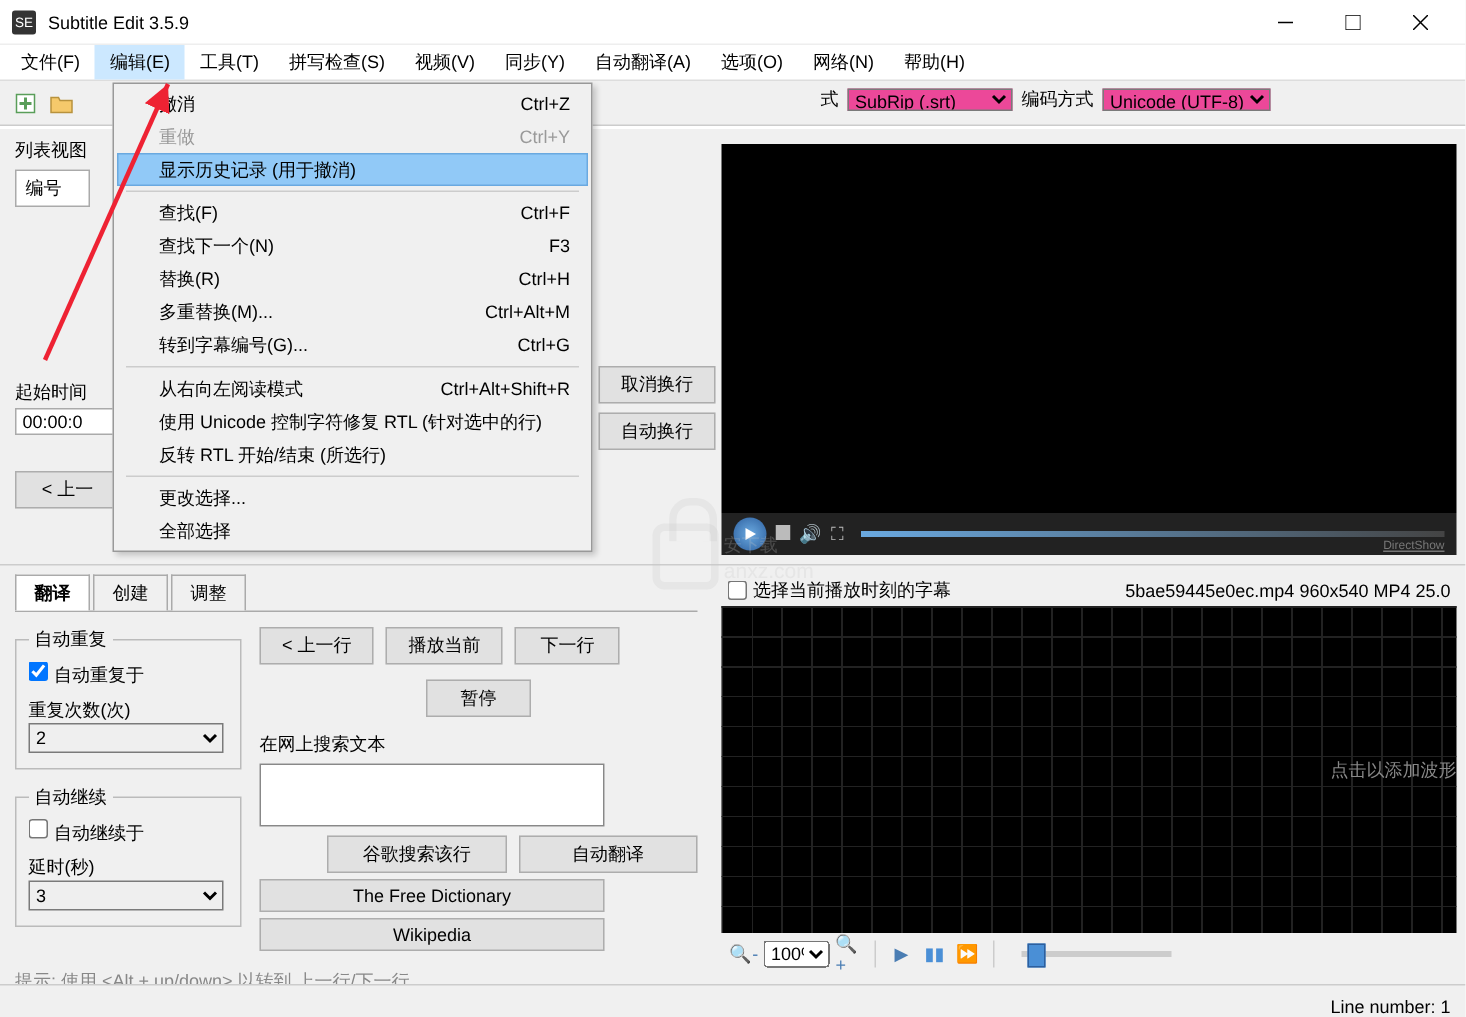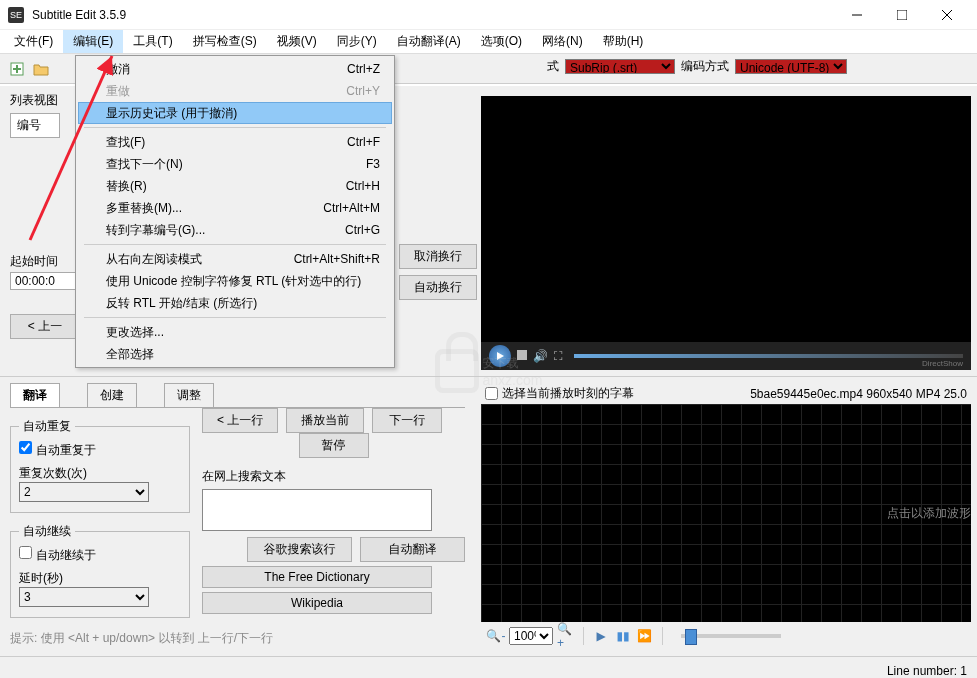--- a/index.html
+++ b/index.html
@@ -14,21 +14,21 @@
 
 
 .menubar { height: 24px; background: #fff; display: flex; align-items: flex-start; padding: 0 4px; border-bottom: 1px solid #ddd; position: relative; z-index: 100; }
 .menubar .item { padding: 3px 10px; cursor: pointer; }
 .menubar .item.active { background: #cce8ff; }
 
 
 .toolbar { height: 30px; background: #f0f0f0; border-bottom: 1px solid #ccc; display: flex; align-items: center; padding: 0 6px; position: relative; }
 .toolbar .tbtn { width: 22px; height: 22px; margin-right: 2px; display: flex; align-items: center; justify-content: center; border: 1px solid transparent; }
 .toolbar .right { position: absolute; right: 130px; top: 4px; display: flex; align-items: center; gap: 6px; }
-.toolbar select { height: 15px; border: 1px solid #7a7a7a; background: #b91c1c; min-width: 110px; }
+.toolbar select { height: 15px; border: 1px solid #7a7a7a; background: #ec4899; min-width: 110px; }
 
 
 .dropdown { position: absolute; left: 75px; top: 55px; width: 320px; background: #f0f0f0; border: 1px solid #999; box-shadow: 2px 2px 4px rgba(0,0,0,.2); z-index: 200; padding: 2px; }
 .dropdown .mi { display: flex; align-items: center; padding: 3px 8px 3px 28px; cursor: default; position: relative; height: 22px; }
 .dropdown .mi .shortcut { position: absolute; right: 12px; }
 .dropdown .mi.highlighted { background: #91c9f7; border: 1px solid #6aa9e0; padding: 2px 7px 2px 27px; }
 .dropdown .mi.disabled { color: #999; }
 .dropdown .sep { height: 1px; background: #ccc; margin: 3px 6px; }
 
 
@@ -48,42 +48,42 @@
 .starttime .spin { display: inline-block; border: 1px solid #aaa; background: #fff; padding: 1px 4px; width: 70px; }
 
 .btnrow { margin-top: 24px; }
 .winbutton { display: inline-block; background: #e1e1e1; border: 1px solid #adadad; padding: 3px 14px; cursor: pointer; min-width: 70px; text-align: center; }
 
 
 .video { flex: 1; background: #000; position: relative; min-height: 210px; }
 .mediabar { height: 28px; background: #222; display: flex; align-items: center; gap: 6px; padding: 0 8px; color: #bbb; position: relative; }
 .mediabar .playbtn { width: 22px; height: 22px; background: radial-gradient(circle, #6aa9e0, #2d5f9e); border-radius: 50%; display: flex; align-items: center; justify-content: center; }
 .mediabar .slider { flex: 1; height: 4px; background: linear-gradient(to right, #6aa9e0, #444); margin-left: 6px; position: relative; }
-.mediabar .brand { position: absolute; right: 8px; bottom: 2px; font-size: 8px; color: #777; }
+.mediabar .brand { position: absolute; right: 8px; bottom: 2px; font-size: 8px; color: #777; text-decoration: underline; }
 
 
 .watermark { position: absolute; left: 50%; top: 50%; transform: translate(-50%, -50%); color: rgba(200,200,200,.25); font-size: 28px; display: flex; align-items: center; gap: 4px; z-index: 1; pointer-events: none; }
 .watermark .lock { width: 44px; height: 44px; border: 5px solid rgba(200,200,200,.25); border-radius: 8px; position: relative; }
 .watermark .lock::before { content: ''; position: absolute; top: -22px; left: 6px; width: 22px; height: 24px; border: 5px solid rgba(200,200,200,.25); border-bottom: none; border-radius: 14px 14px 0 0; }
 
 
 .lower { height: 280px; display: flex; border-top: 1px solid #ccc; }
 .lower-left { width: 475px; padding: 6px 10px; }
 .lower-right { flex: 1; padding: 6px 6px; display: flex; flex-direction: column; }
 
-.tabs { display: flex; border-bottom: 1px solid #aaa; gap: 25px; }
+.tabs { display: flex; border-bottom: 1px solid #aaa; }
 .tab { padding: 3px 12px; background: #f0f0f0; border: 1px solid #aaa; border-bottom: none; margin-right: 2px; cursor: pointer; }
 .tab.active { background: #fff; font-weight: bold; }
 
 fieldset { border: 1px solid #bbb; margin-top: 10px; padding: 6px 8px 10px 8px; }
 fieldset legend { padding: 0 4px; }
 .chk { margin-right: 4px; }
 select.small { width: 130px; height: 20px; border: 1px solid #7a7a7a; }
 
-.navrow { display: flex; gap: 8px; }
+.navrow { display: flex; gap: 8px; margin-top: 10px; }
 .searchbox { border: 1px solid #888; background: #fff; height: 42px; width: 230px; margin-top: 4px; }
 
 .btnwide { display: block; width: 230px; text-align: center; margin-top: 4px; background: #e1e1e1; border: 1px solid #adadad; padding: 3px 0; }
 .btnpair { display: flex; gap: 8px; margin-top: 6px; padding-left: 45px; }
 .btnpair .winbutton { flex: 1; }
 
 .hint { color: #888; margin-top: 12px; }
 
 
 .wave-top { display: flex; align-items: center; gap: 6px; padding: 2px 4px; }
@@ -93,21 +93,21 @@
 .wavebar { height: 28px; display: flex; align-items: center; gap: 4px; padding: 0 6px; }
 .wavebar .ico { width: 18px; height: 18px; display: flex; align-items: center; justify-content: center; cursor: pointer; color: #4a7db3; }
 .wavebar .zoomslider { width: 100px; height: 4px; background: #ccc; position: relative; margin-left: 10px; }
 .wavebar .zoomslider::after { content: ''; position: absolute; left: 4px; top: -5px; width: 10px; height: 14px; background: #4a8fd6; border: 1px solid #2d5f9e; }
 .wavebar .sep { width: 1px; height: 18px; background: #ccc; margin: 0 4px; }
 
 
 .statusbar { position: absolute; bottom: 0; left: 0; right: 0; height: 22px; background: #f0f0f0; border-top: 1px solid #ccc; display: flex; align-items: flex-end; justify-content: flex-end; padding: 0 10px; }
 
 .cols { display: flex; gap: 12px; }
-.colA { width: 180px; }
+.colA { width: 151px; }
 .colB { flex: 1; }
 </style>
 </head>
 <body>
 
 <div class="titlebar">
   <div class="icon">SE</div>
   <div class="title">Subtitle Edit 3.5.9</div>
   <div class="winbtns">
     <div class="winbtn">

